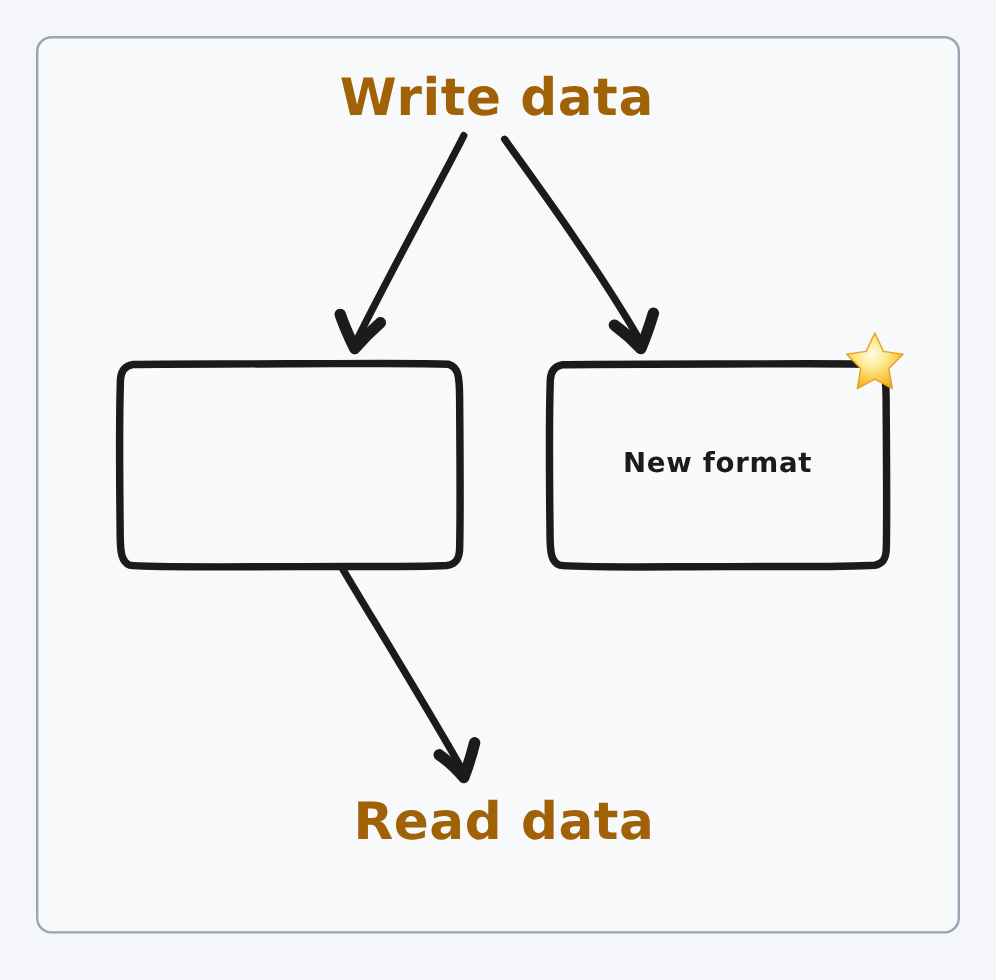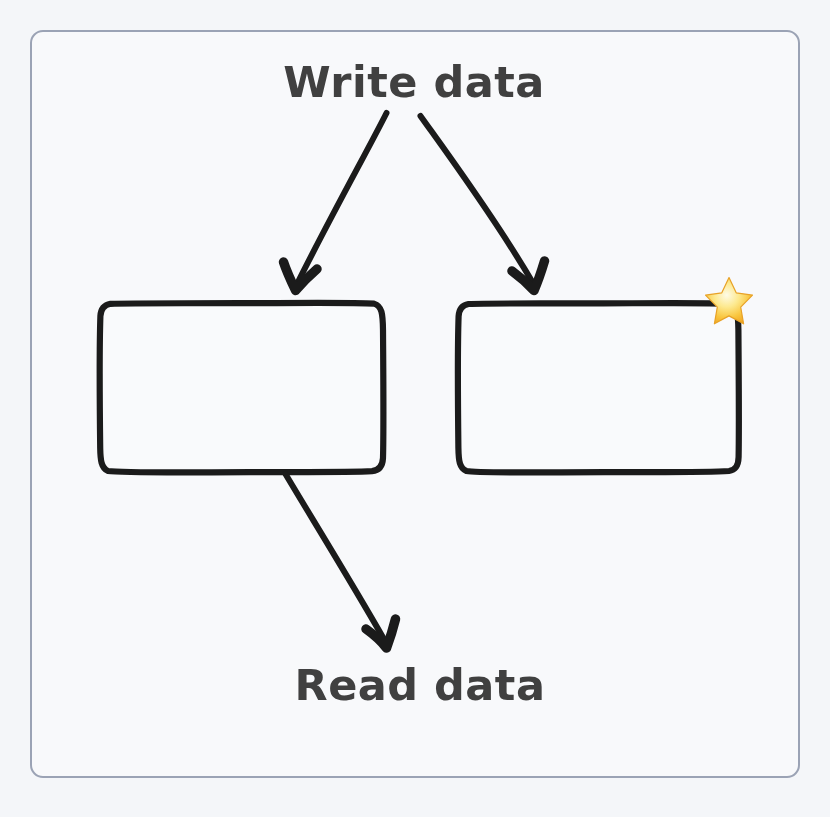--- a/index.html
+++ b/index.html
@@ -37,21 +37,21 @@
     top: 0;
     width: 830px;
     height: 817px;
     pointer-events: none;
   }
   #art .hit { pointer-events: auto; }
 
   
   .hand {
     position: absolute;
-    color: #404040;
+    color: #a16207;
     font-family: "DejaVu Sans", sans-serif;
     white-space: nowrap;
     letter-spacing: 0.5px;
   }
   #title-write {
     left: 0;
     top: 57px;
     width: 830px;
     text-align: center;
     font-size: 43px;
@@ -160,16 +160,17 @@
 
     <g id="star" transform="translate(703,275)">
       <path d="M26,2.5 L33.2,17.8 L49.5,20.2 L37.7,32.1 L40.6,48.8
                L26,40.9 L11.4,48.8 L14.3,32.1 L2.5,20.2 L18.8,17.8 Z" fill="url(#starGrad)" stroke="#e8a227" stroke-width="1.2" stroke-linejoin="round"></path>
     </g>
   </svg>
 
   <div id="title-write" class="hand">Write data</div>
 
 
+  <div id="label-new" class="box-label">New format</div>
 
   <div id="title-read" class="hand">Read data</div>
 
 </div>
 
 </body></html>

